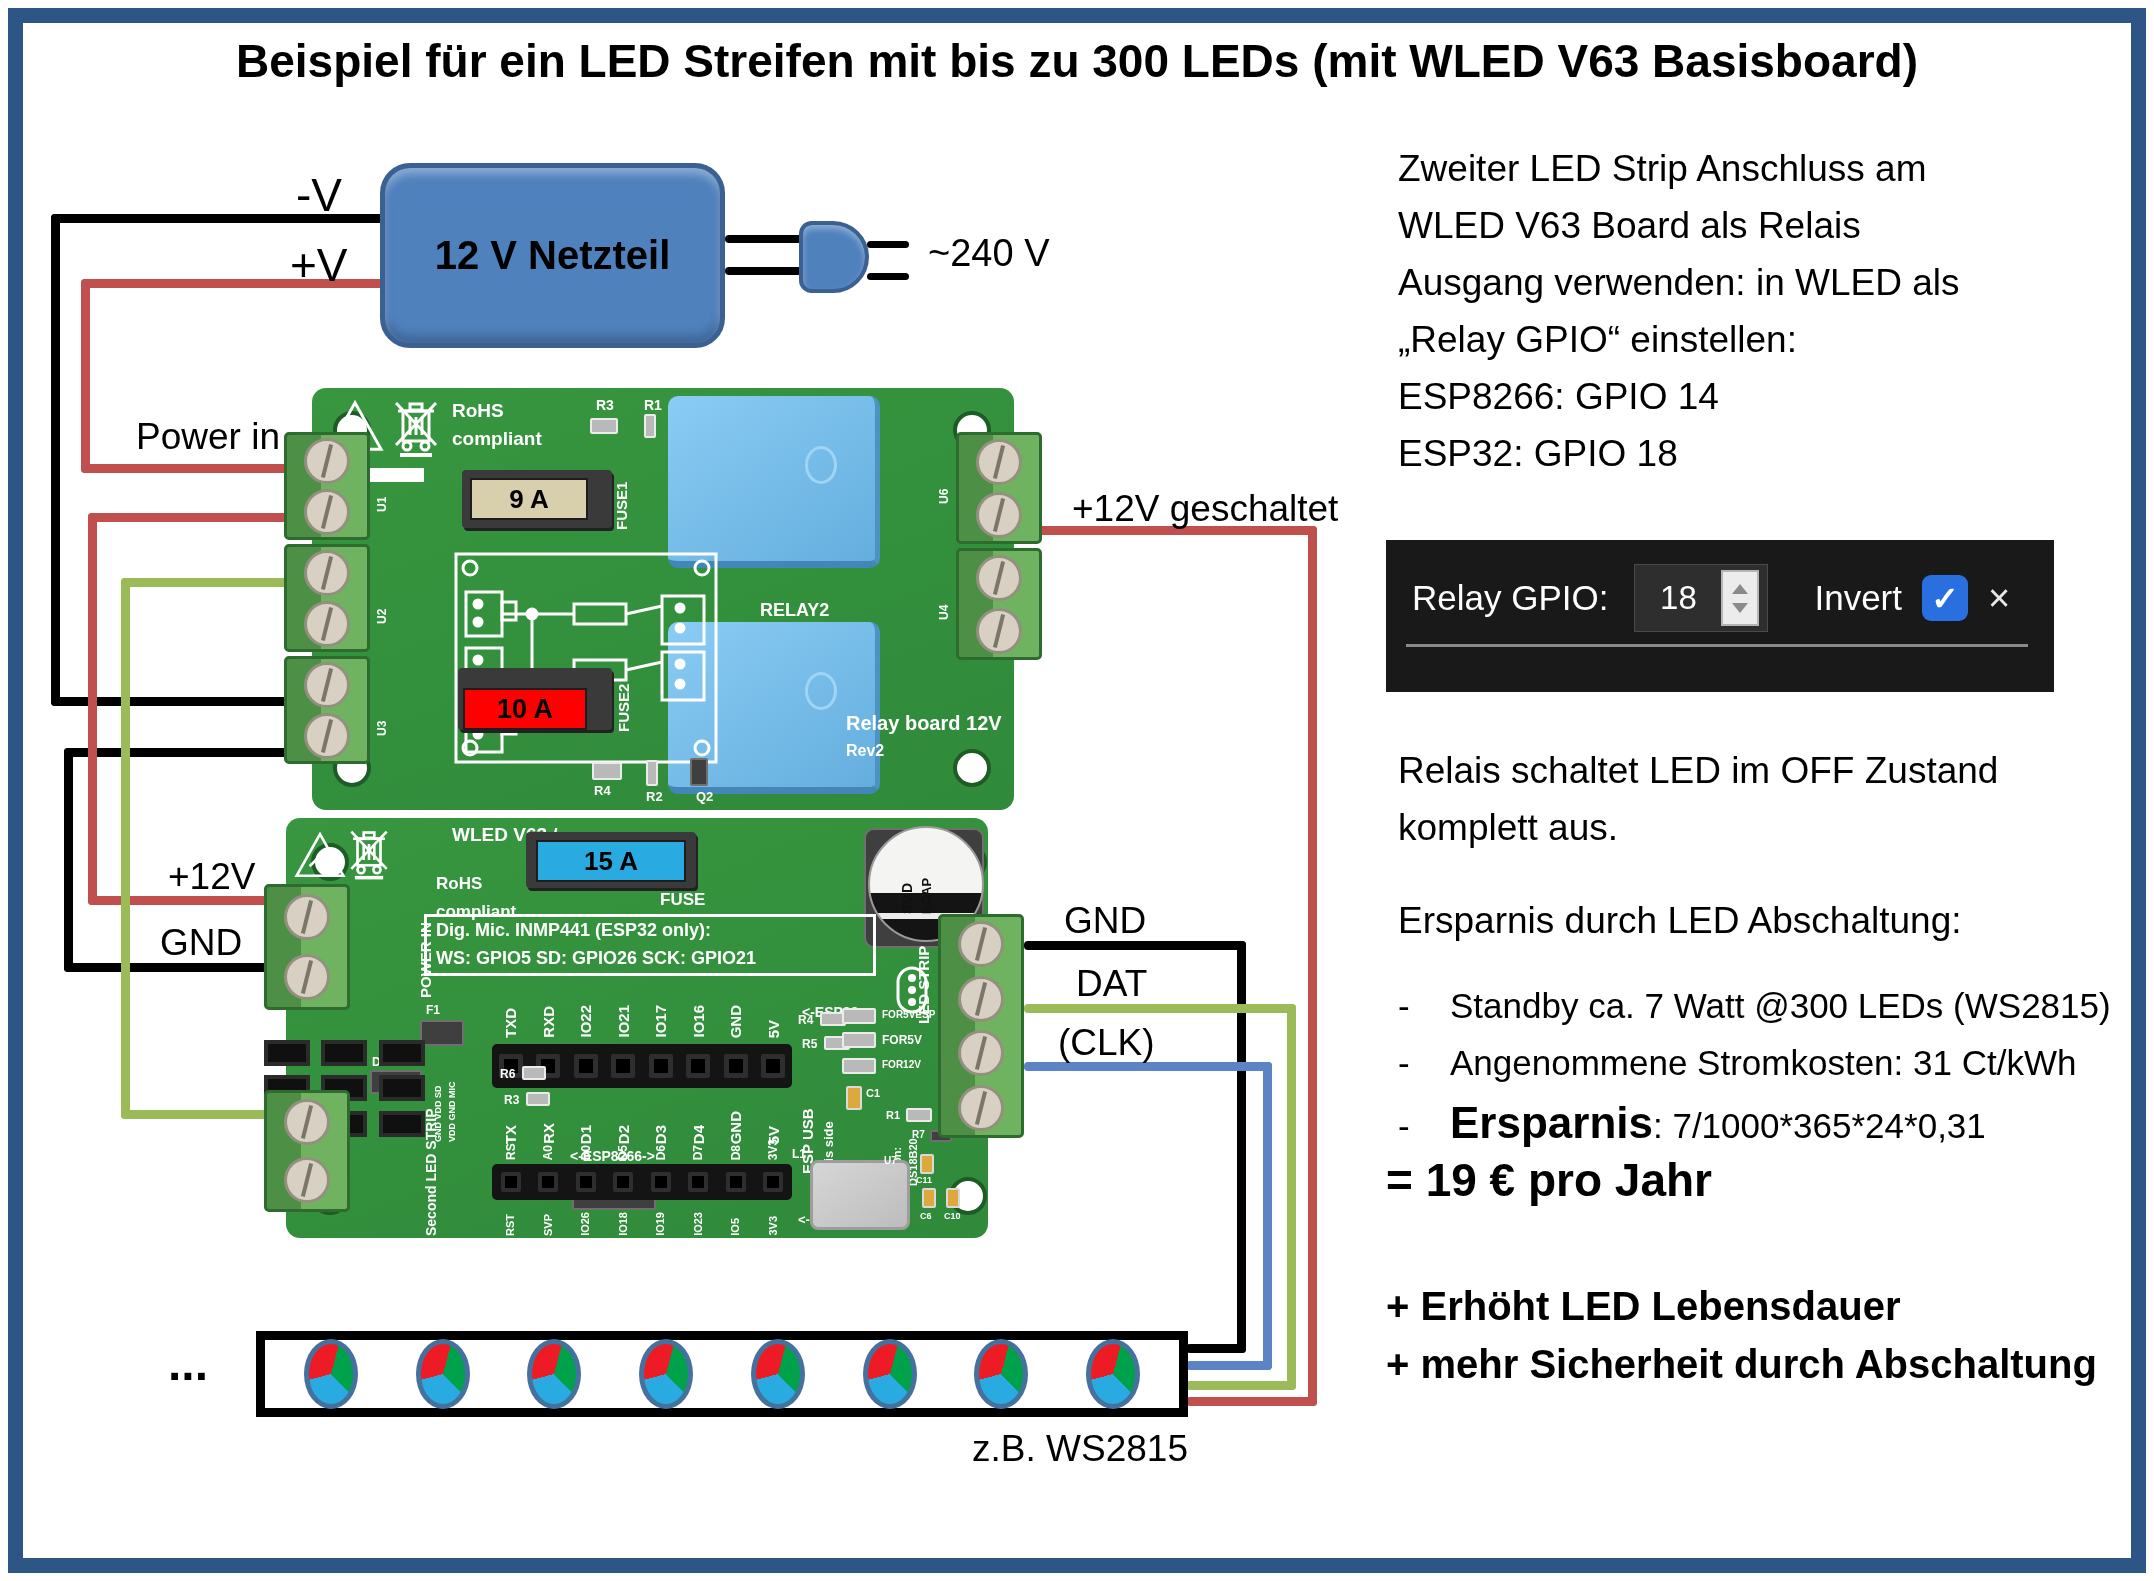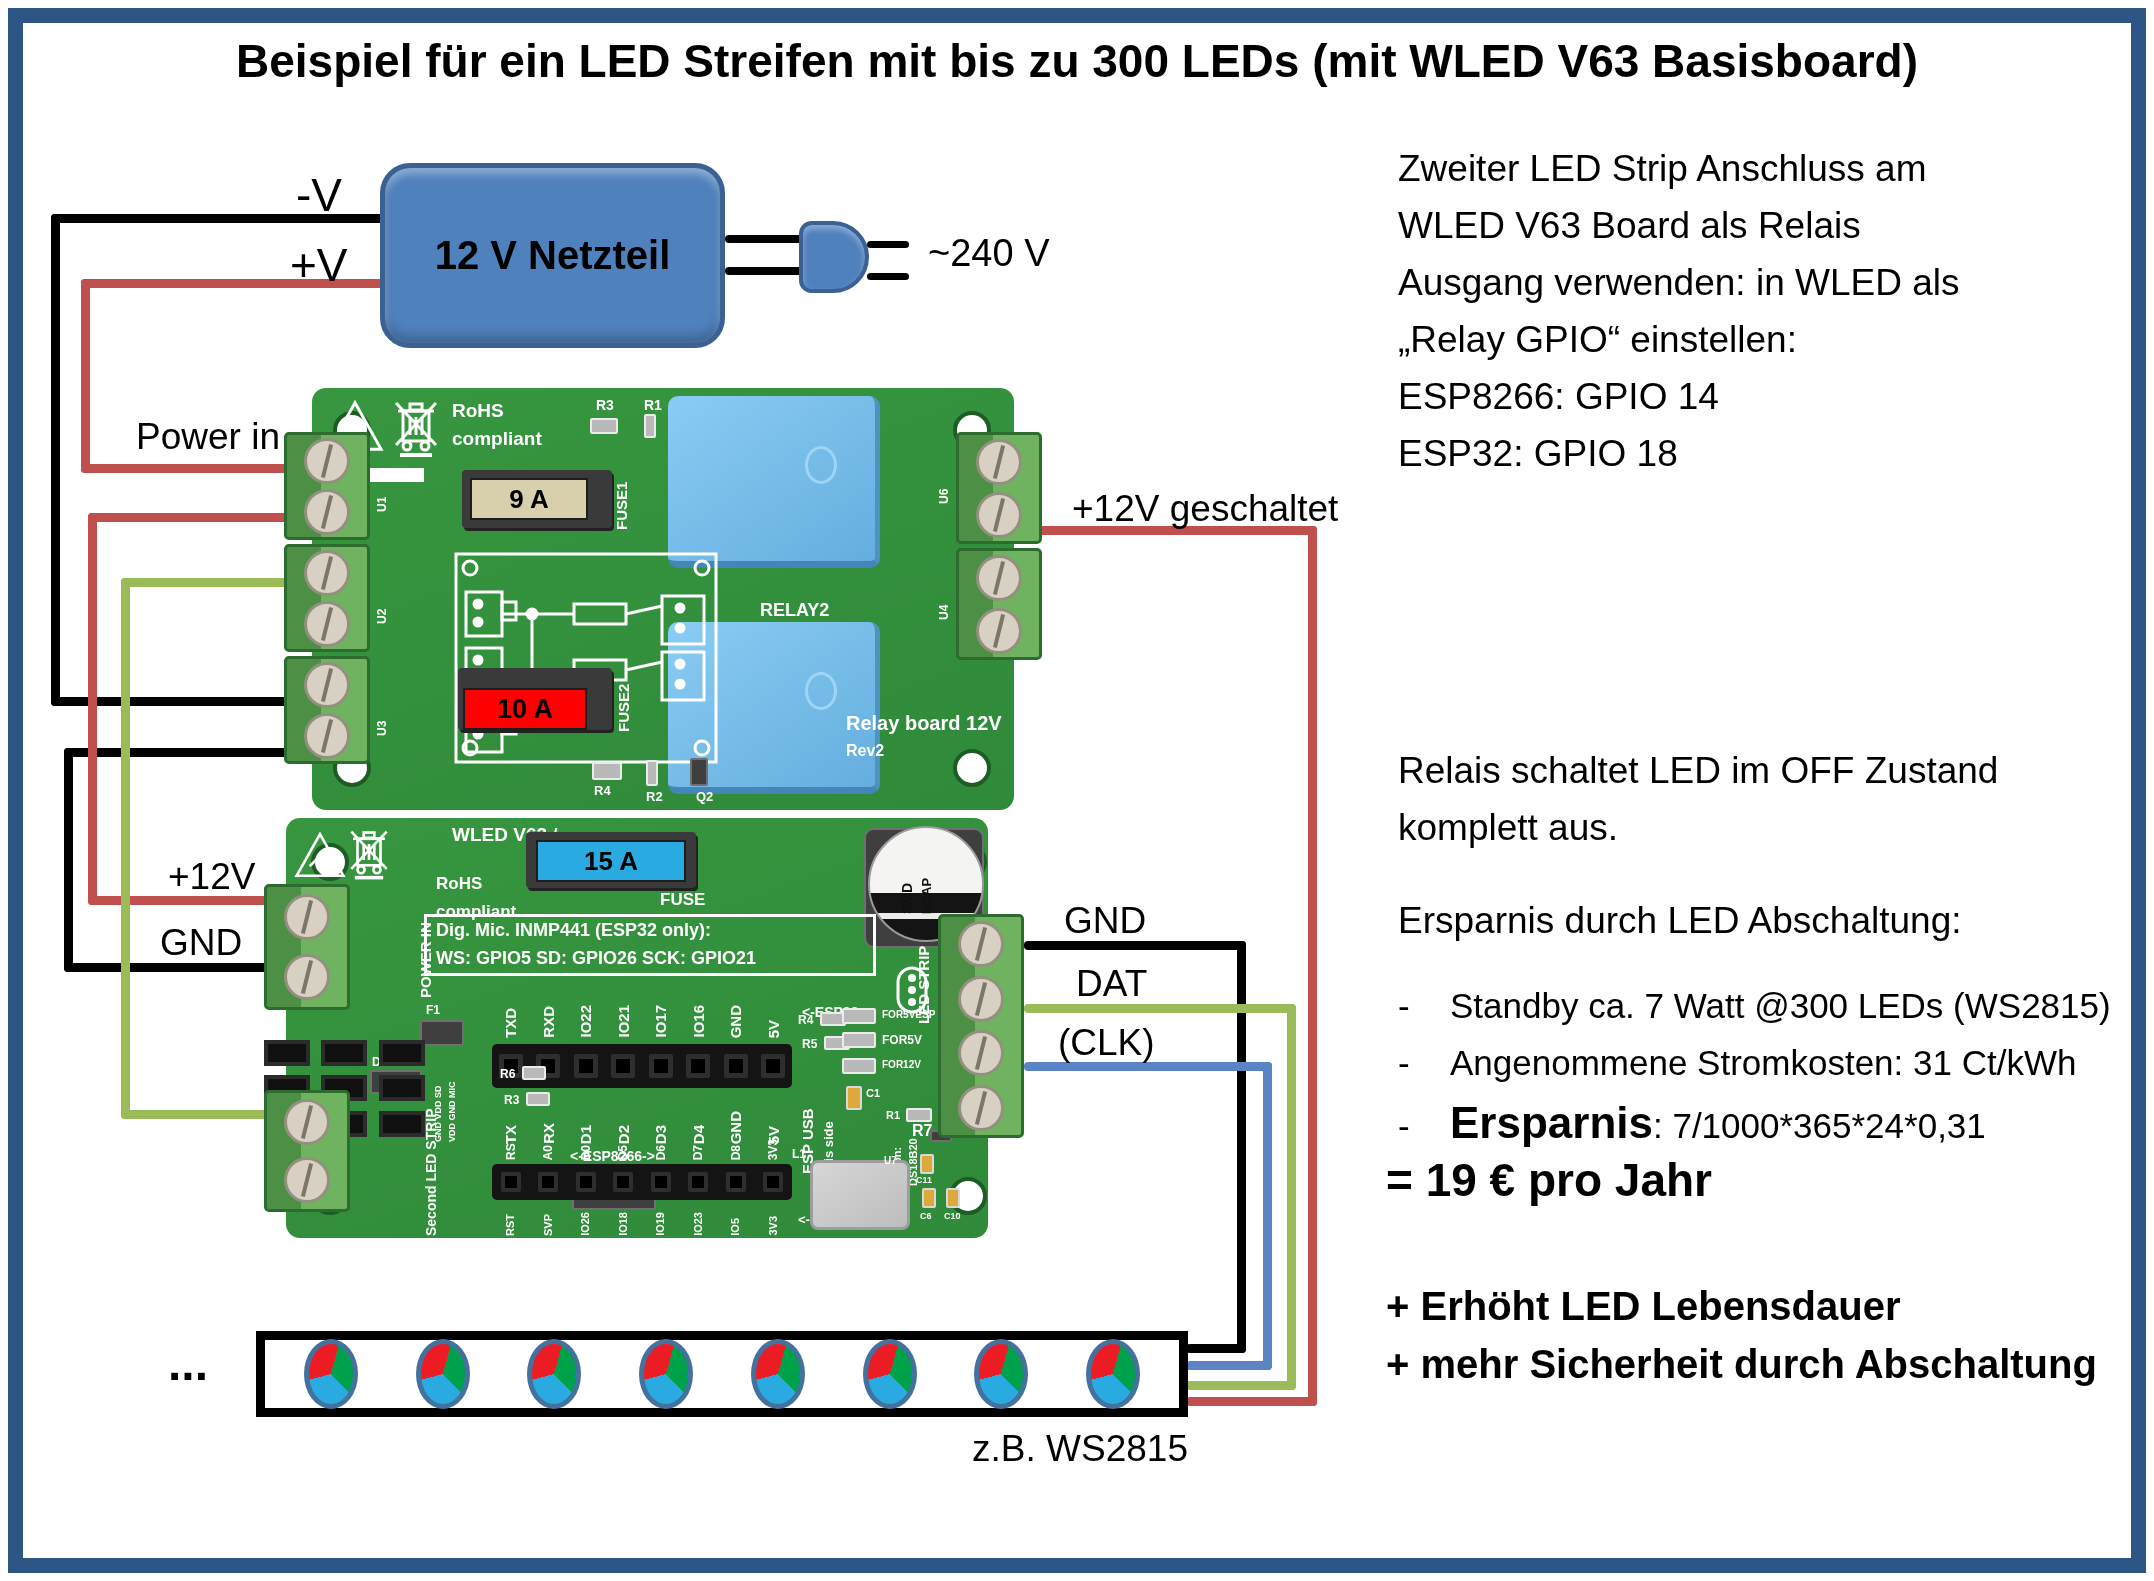--- a/index.html
+++ b/index.html
@@ -414,21 +414,21 @@
         <span>IO18</span>
         <span>IO19</span>
         <span>IO23</span>
         <span>IO5</span>
         <span>3V3</span>
       </div>
     <div class="silk" style="left:512px;top:394px;font-size:13px">&lt;-ESP32</div>
 
     <div class="ref" style="left:506px;top:330px">L1</div>
     <div class="module" style="left:524px;top:342px;width:100px;height:70px"></div>
-    <div class="ref" style="left:626px;top:305px;font-size:16px">R7</div>
+    <div class="ref" style="left:626px;top:312px;font-size:10px">R7</div>
     <div class="compdark" style="left:644px;top:312px;width:22px;height:12px"></div>
     <div class="ref" style="left:598px;top:338px;font-size:10px">U7</div>
     <div class="compy" style="left:634px;top:336px;width:14px;height:20px"></div>
     <div class="ref" style="left:630px;top:358px;font-size:9px">C11</div>
     <div class="compy" style="left:636px;top:370px;width:14px;height:20px"></div>
     <div class="compy" style="left:660px;top:370px;width:14px;height:20px"></div>
     <div class="ref" style="left:634px;top:394px;font-size:9px">C6</div>
     <div class="ref" style="left:658px;top:394px;font-size:9px">C10</div>
 
     <div class="vtext" style="left:630px;top:96px;height:110px;font-size:15px">LED STRIP</div>
@@ -462,20 +462,38 @@
     </div>
   <div class="caption">z.B. WS2815</div>
 
   <div class="rtext" style="left:1398px;top:140px">Zweiter LED Strip Anschluss am
 WLED V63 Board als Relais
 Ausgang verwenden: in WLED als
 „Relay GPIO“ einstellen:
 ESP8266: GPIO 14
 ESP32: GPIO 18</div>
 
+  <div class="panel">
+    <div class="panelrow">
+      <span class="plabel">Relay GPIO:</span>
+      <div class="numgroup">
+        <span class="numval">18</span>
+        <div class="spinner">
+          <div class="triu"></div>
+          <div class="trid"></div>
+        </div>
+      </div>
+      <span class="invlbl">Invert</span>
+      <div class="checkbox">
+        <span>✓</span>
+      </div>
+      <span class="closex">×</span>
+    </div>
+    <div class="divider"></div>
+  </div>
 
   <div class="rtext" style="left:1398px;top:742px">Relais schaltet LED im OFF Zustand
 komplett aus.</div>
   <div class="rtext" style="left:1398px;top:892px">Ersparnis durch LED Abschaltung:</div>
 
   <div class="brow" style="left:1398px;top:986px">
     <span class="dash">-</span>
     <span>Standby ca.  7 Watt @300 LEDs (WS2815)</span>
   </div>
   <div class="brow" style="left:1398px;top:1043px">

